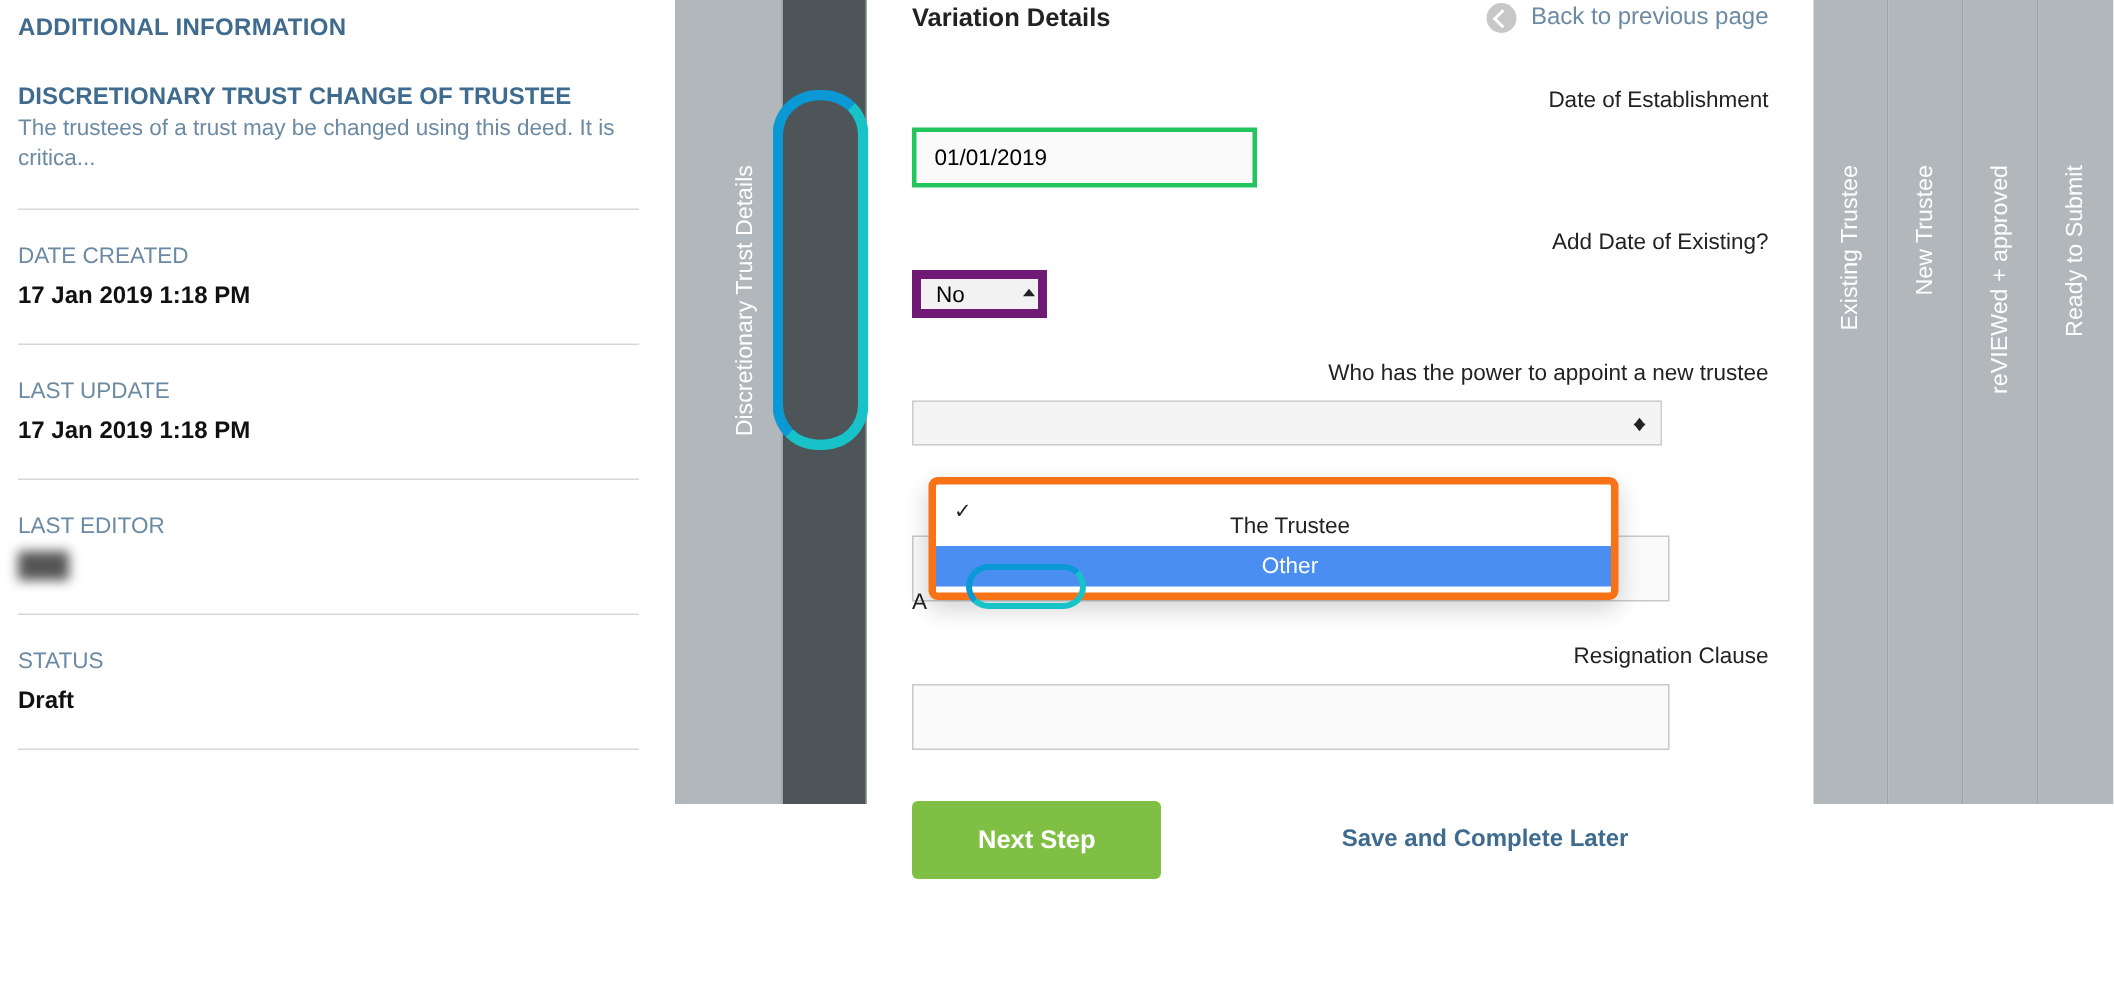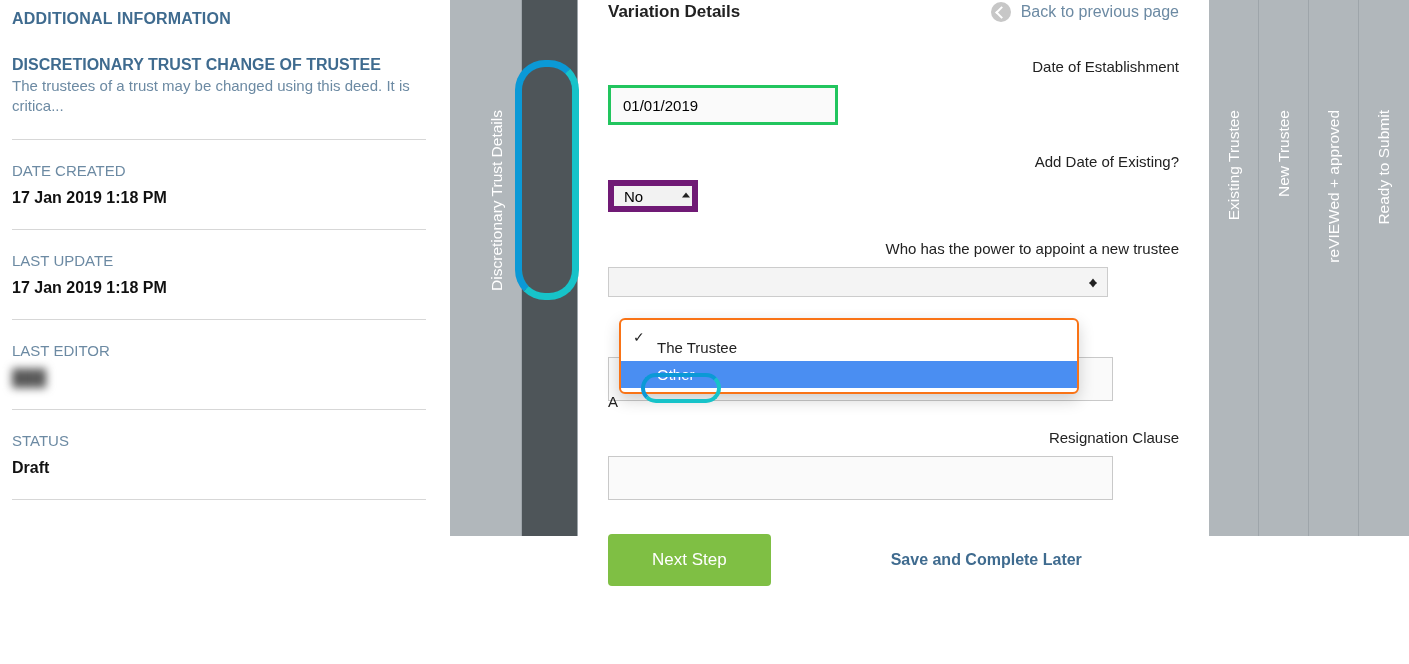--- a/index.html
+++ b/index.html
@@ -220,25 +220,26 @@
     border-left:4px solid transparent;
     border-right:4px solid transparent;
     border-top:5px solid #222;
   }
   .dropdown-open {
     position:absolute;
     top: 318px;
     left: 41px;
     width: 460px;
     background:#fff;
-    border:2px solid #f97316;
+    border:5px solid #f97316;
     border-radius:6px;
     box-shadow: 0 6px 16px rgba(0,0,0,.18);
     z-index: 50;
     padding: 4px 0;
+    text-align: center;
   }
   .dropdown-open .opt {
     padding: 5px 14px 5px 36px;
     font-size:15px;
     position:relative;
     cursor:pointer;
   }
   .dropdown-open .opt.check::before{
     content:"✓";
     position:absolute; left:12px; top:5px; font-size:14px;
@@ -268,20 +269,21 @@
     margin-top: 34px;
   }
   .btn-next {
     background:#7fbf44;
     color:#fff;
     border:none;
     border-radius:4px;
     padding: 16px 44px;
     font-size:17px;
     cursor:pointer;
+    font-weight:bold;
   }
   .save-later {
     color:#3f6b8f;
     font-weight:bold;
     font-size:16px;
     cursor:pointer;
   }
   .hidden-label-a {
     position:absolute;
     top: 393px; left:30px;

